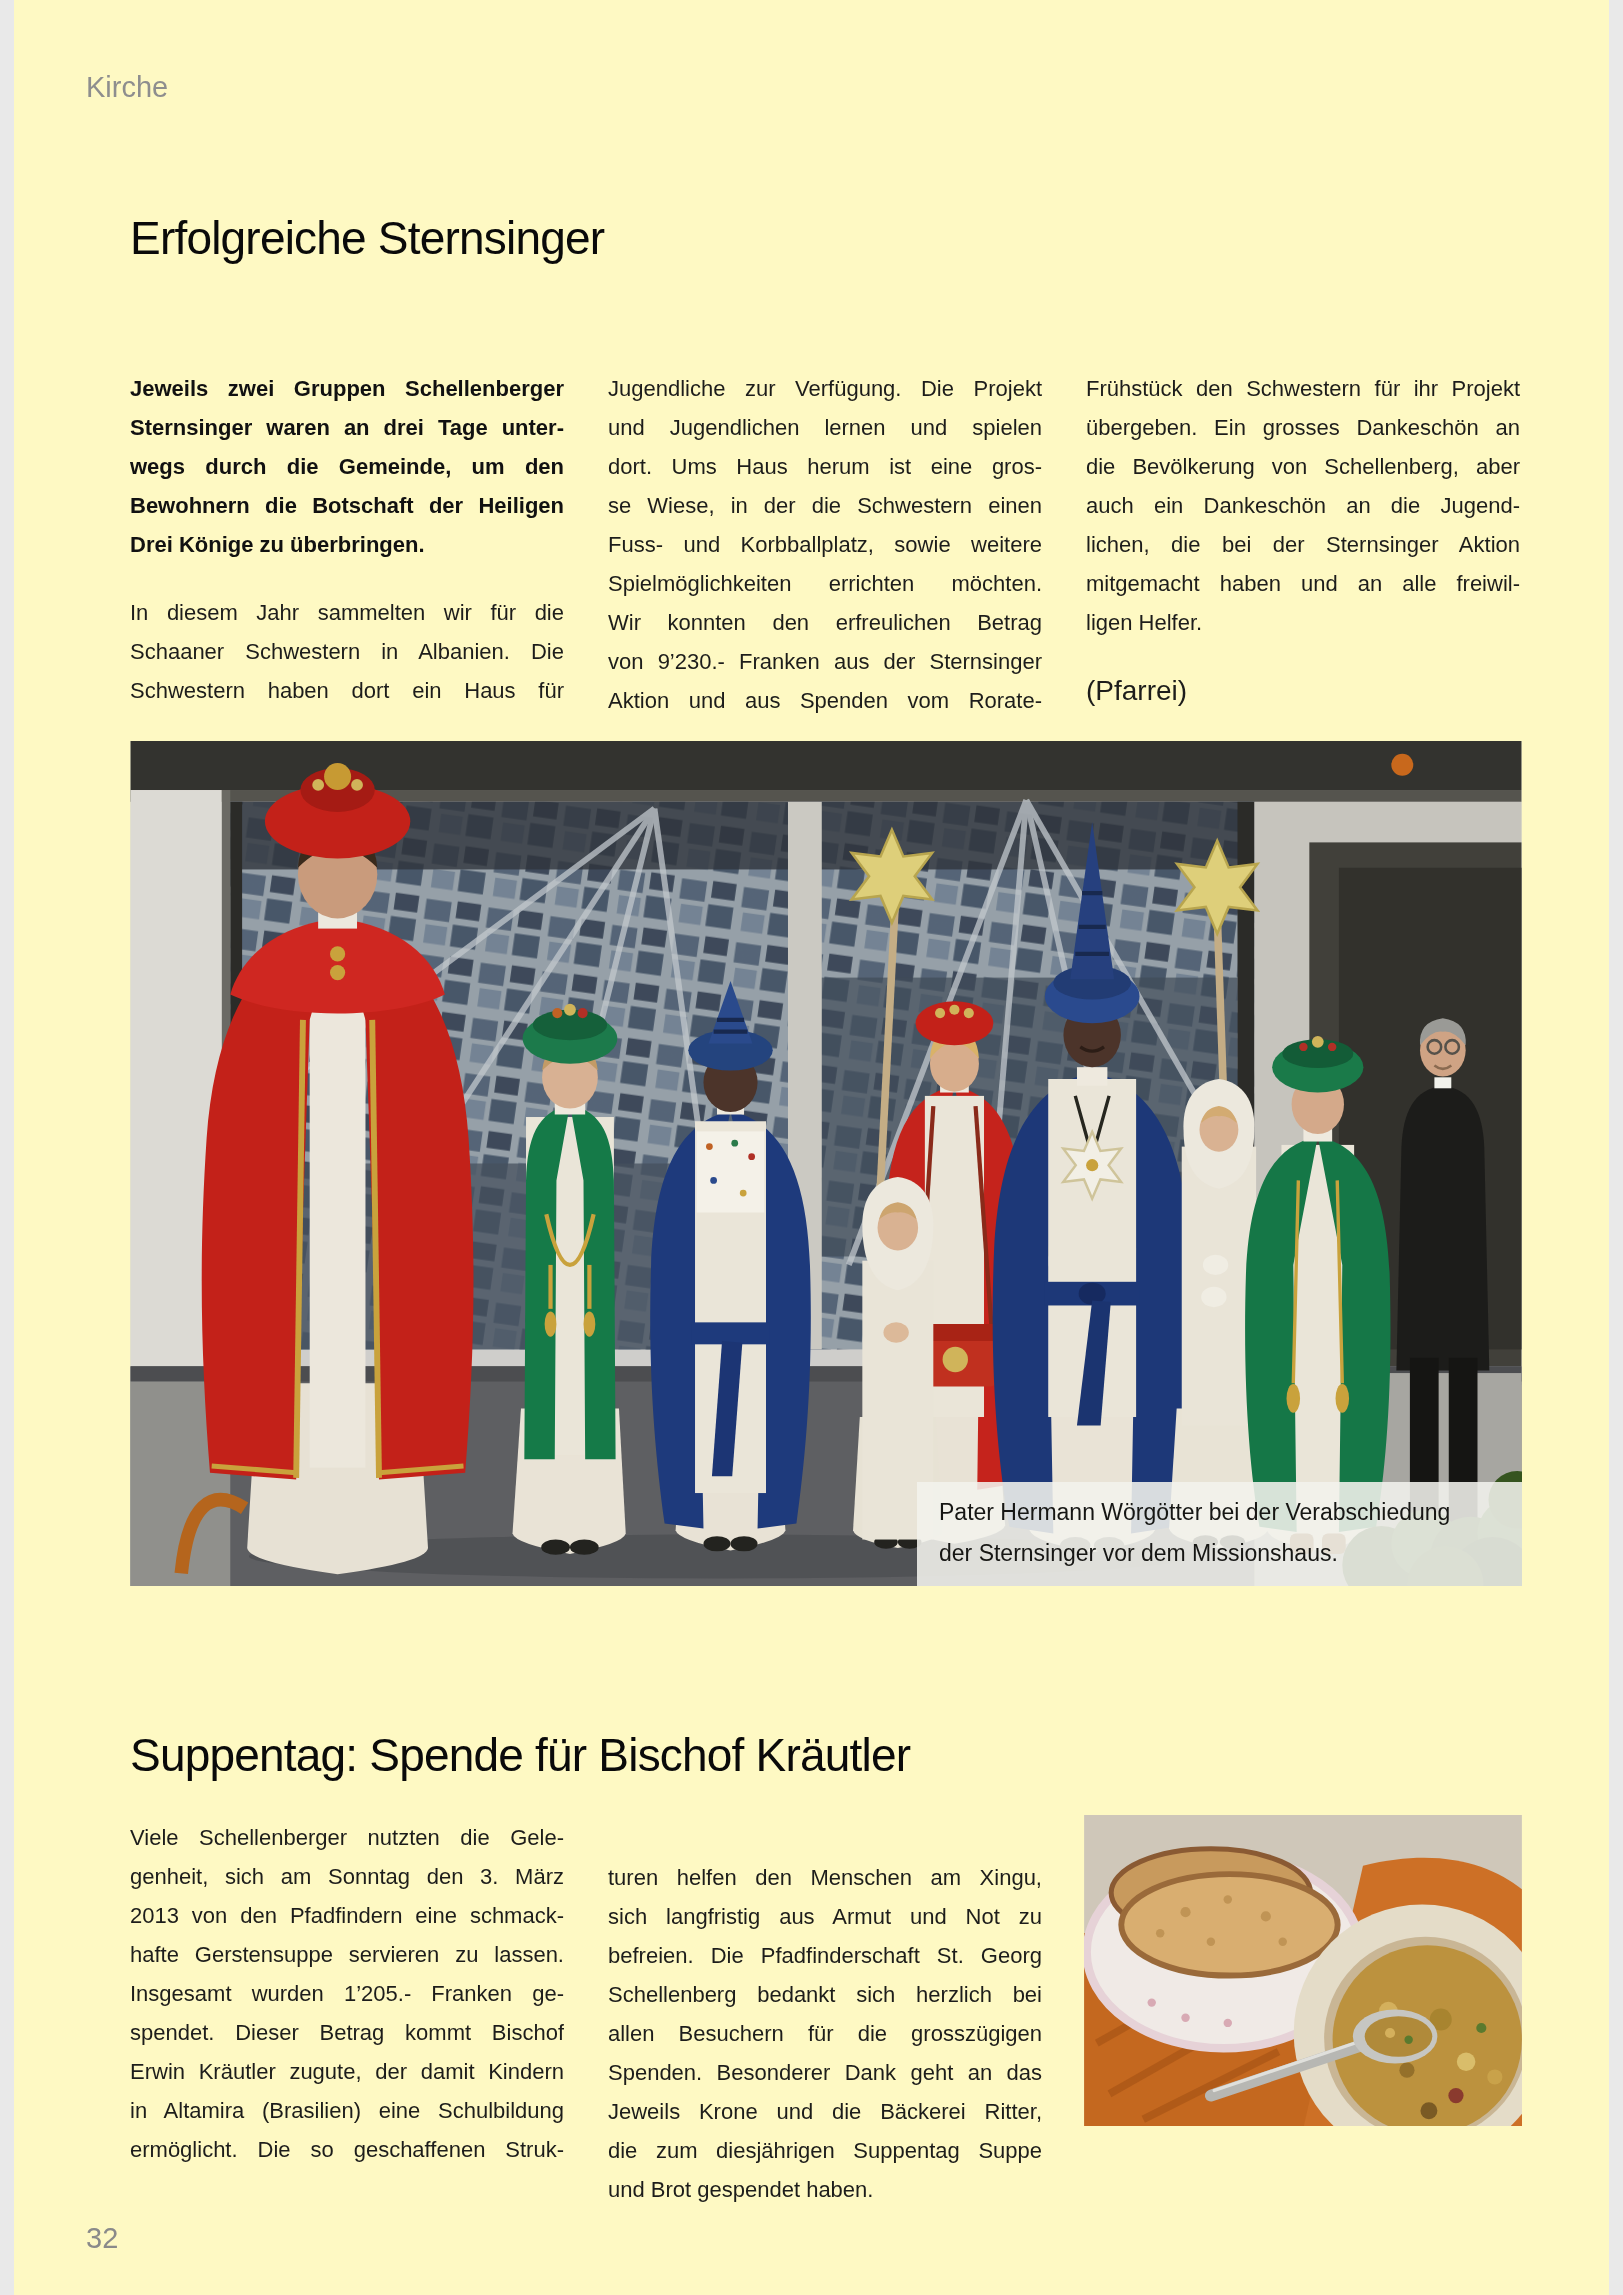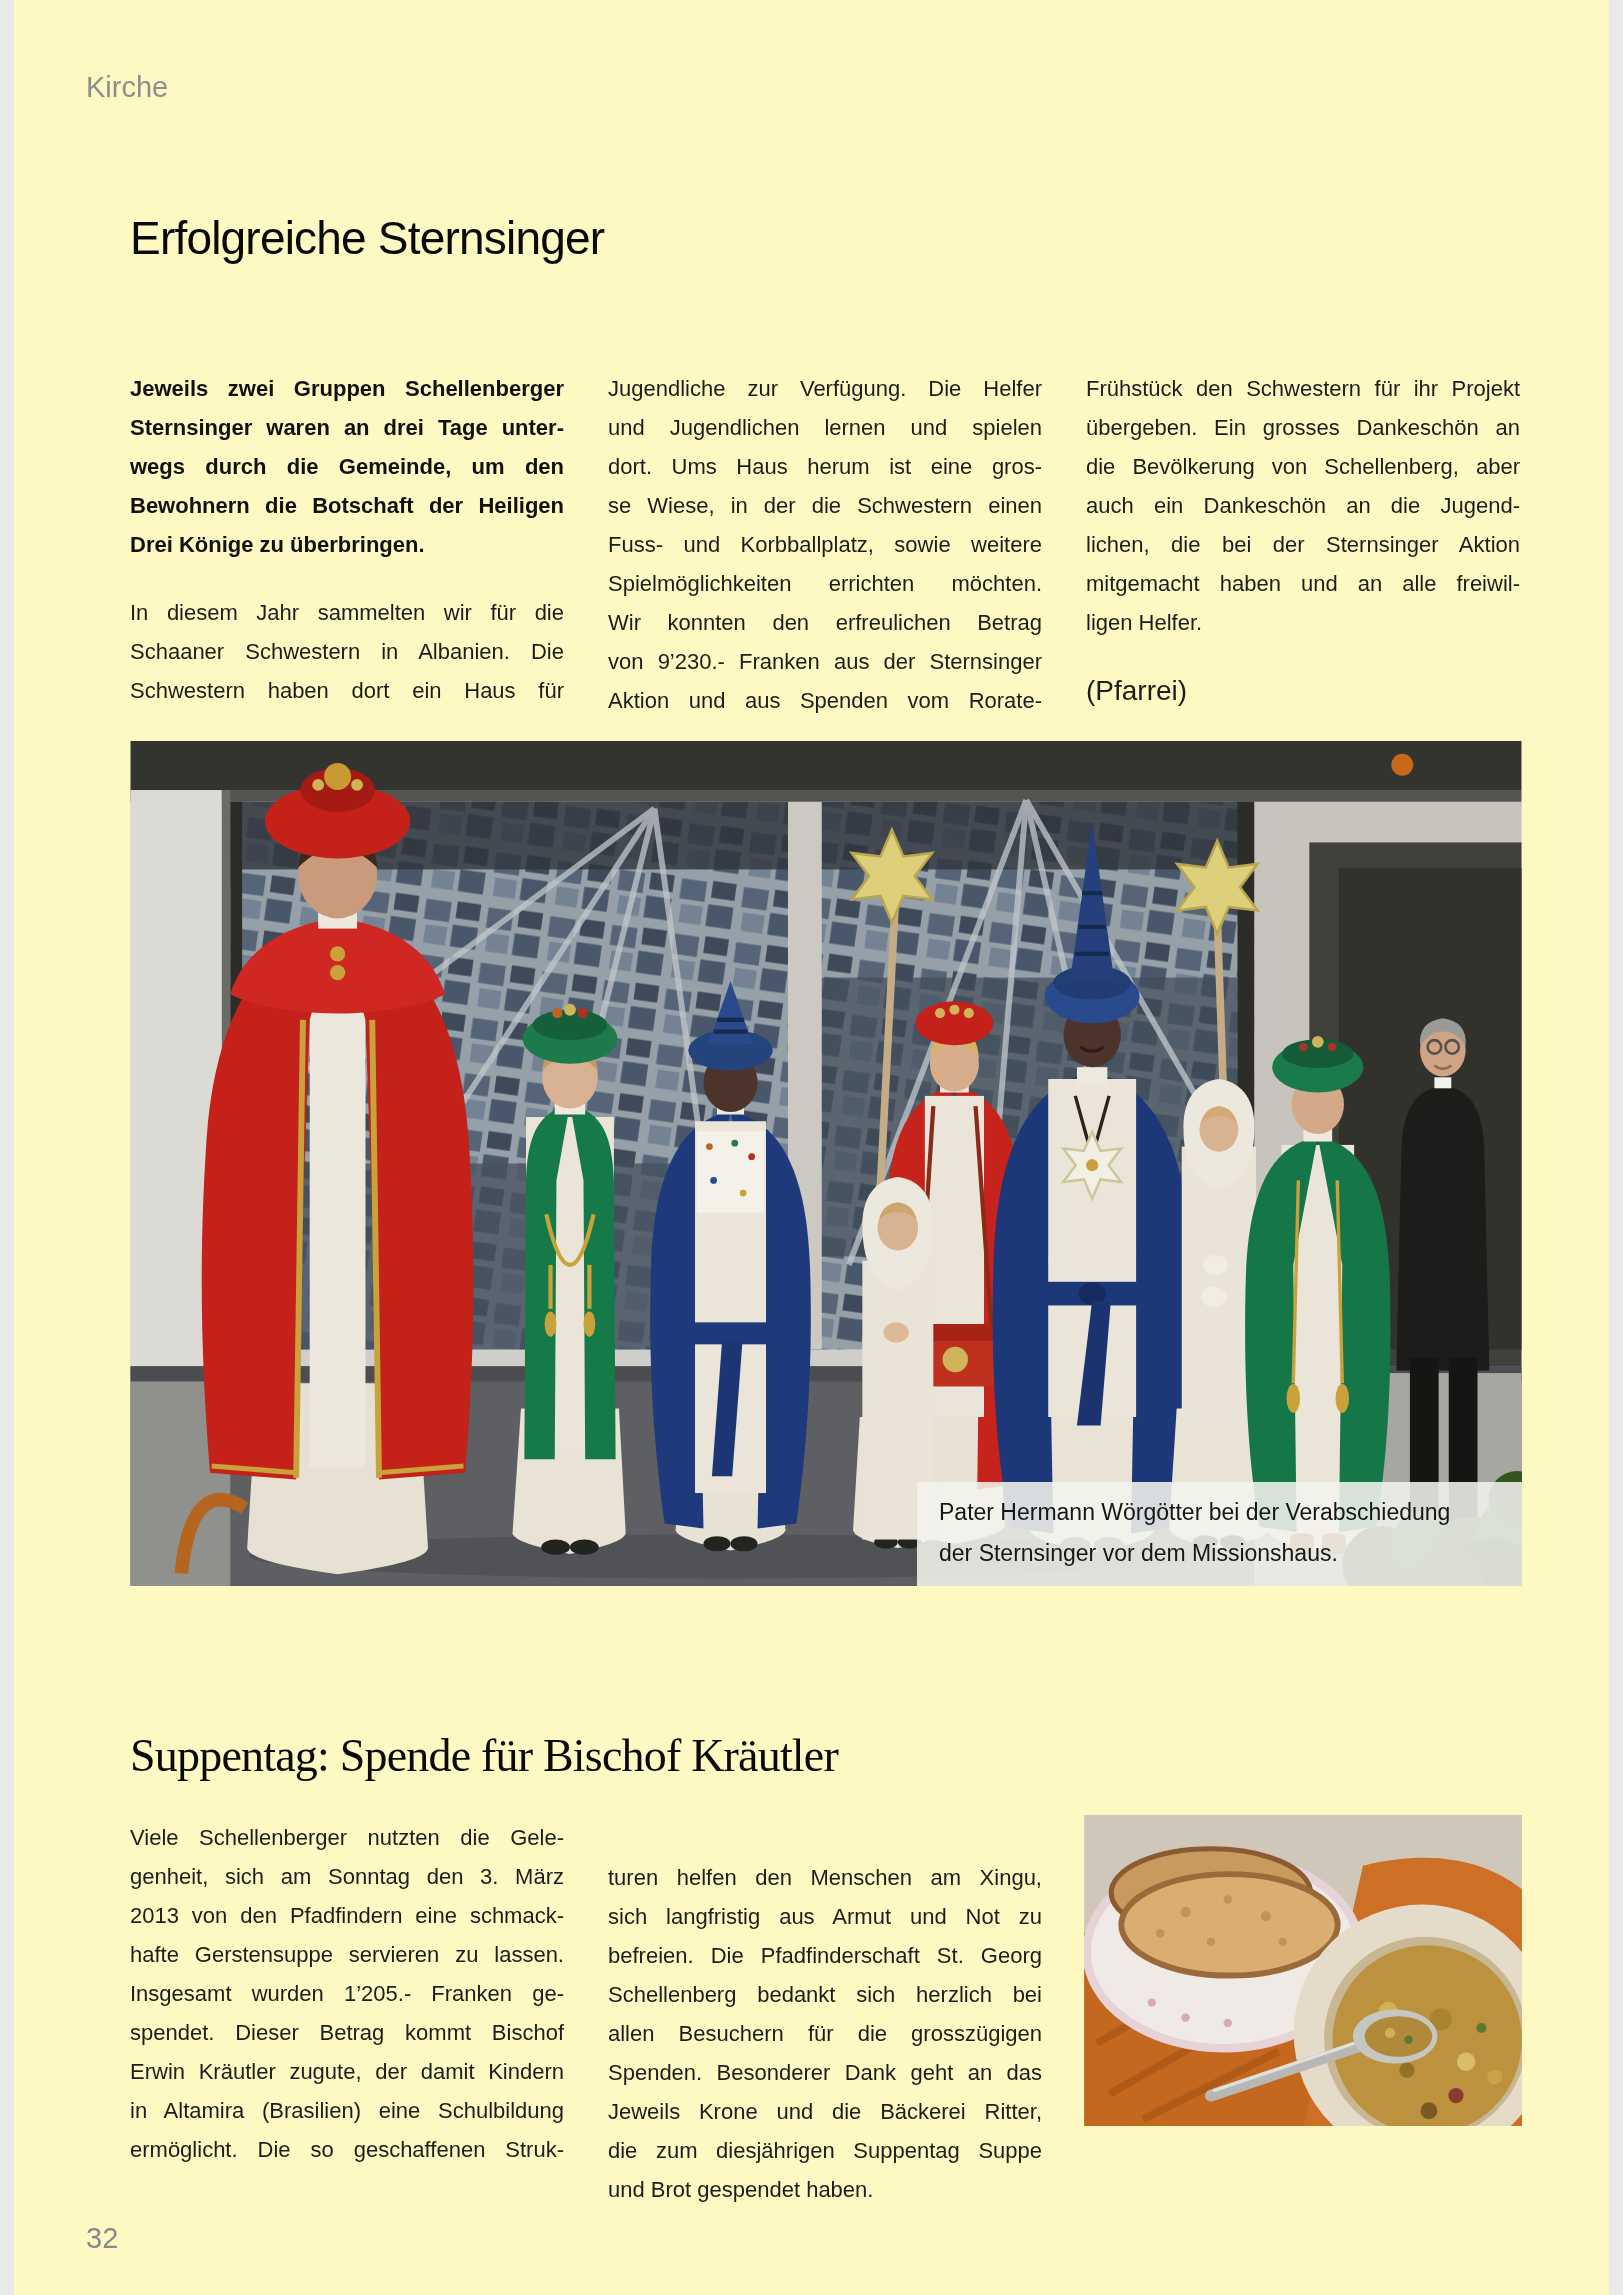--- a/index.html
+++ b/index.html
@@ -11,21 +11,21 @@
   }
   .abs { position:absolute; }
   .section-label {
     left:72px; top:71px; font-size:29px; line-height:32px; color:#8e8e8e;
   }
   .headline {
     left:116px; font-size:46px; line-height:71px; font-weight:400;
     letter-spacing:-0.8px; color:#0a0a0a; white-space:nowrap;text-align:right;
   }
   #headline1 { top:172px; }
-  #headline2 { top:1689px;font-family:Liberation Serif, serif; }
+  #headline2 { top:1689px; }
   .body-col {
     width:434px; font-size:22px; line-height:39px; color:#1d1d1b;
   }
   .jline {
     height:39px; overflow:hidden;
     text-align:justify; text-align-last:justify;
   }
   .jline.ragged { text-align-last:left; }
   .bold-block .jline { font-weight:700; color:#111; }
   .para-gap { margin-top:29px; }
@@ -63,21 +63,21 @@
         <div class="jline ragged">Drei Könige zu überbringen.</div>
       </div>
     <div class="para-gap">
         <div class="jline">In diesem Jahr sammelten wir für die</div>
         <div class="jline">Schaaner Schwestern in Albanien. Die</div>
         <div class="jline">Schwestern haben dort ein Haus für</div>
       </div>
   </div>
   <div class="abs body-col" style="left:594px; top:369px;">
     <div>
-        <div class="jline">Jugendliche zur Verfügung. Die Helfer</div>
+        <div class="jline">Jugendliche zur Verfügung. Die Projekt</div>
         <div class="jline">und Jugendlichen lernen und spielen</div>
         <div class="jline">dort. Ums Haus herum ist eine gros-</div>
         <div class="jline">se Wiese, in der die Schwestern einen</div>
         <div class="jline">Fuss- und Korbballplatz, sowie weitere</div>
         <div class="jline">Spielmöglichkeiten errichten möchten.</div>
         <div class="jline">Wir konnten den erfreulichen Betrag</div>
         <div class="jline">von 9’230.- Franken aus der Sternsinger</div>
         <div class="jline">Aktion und aus Spenden vom Rorate-</div>
       </div>
   </div>

